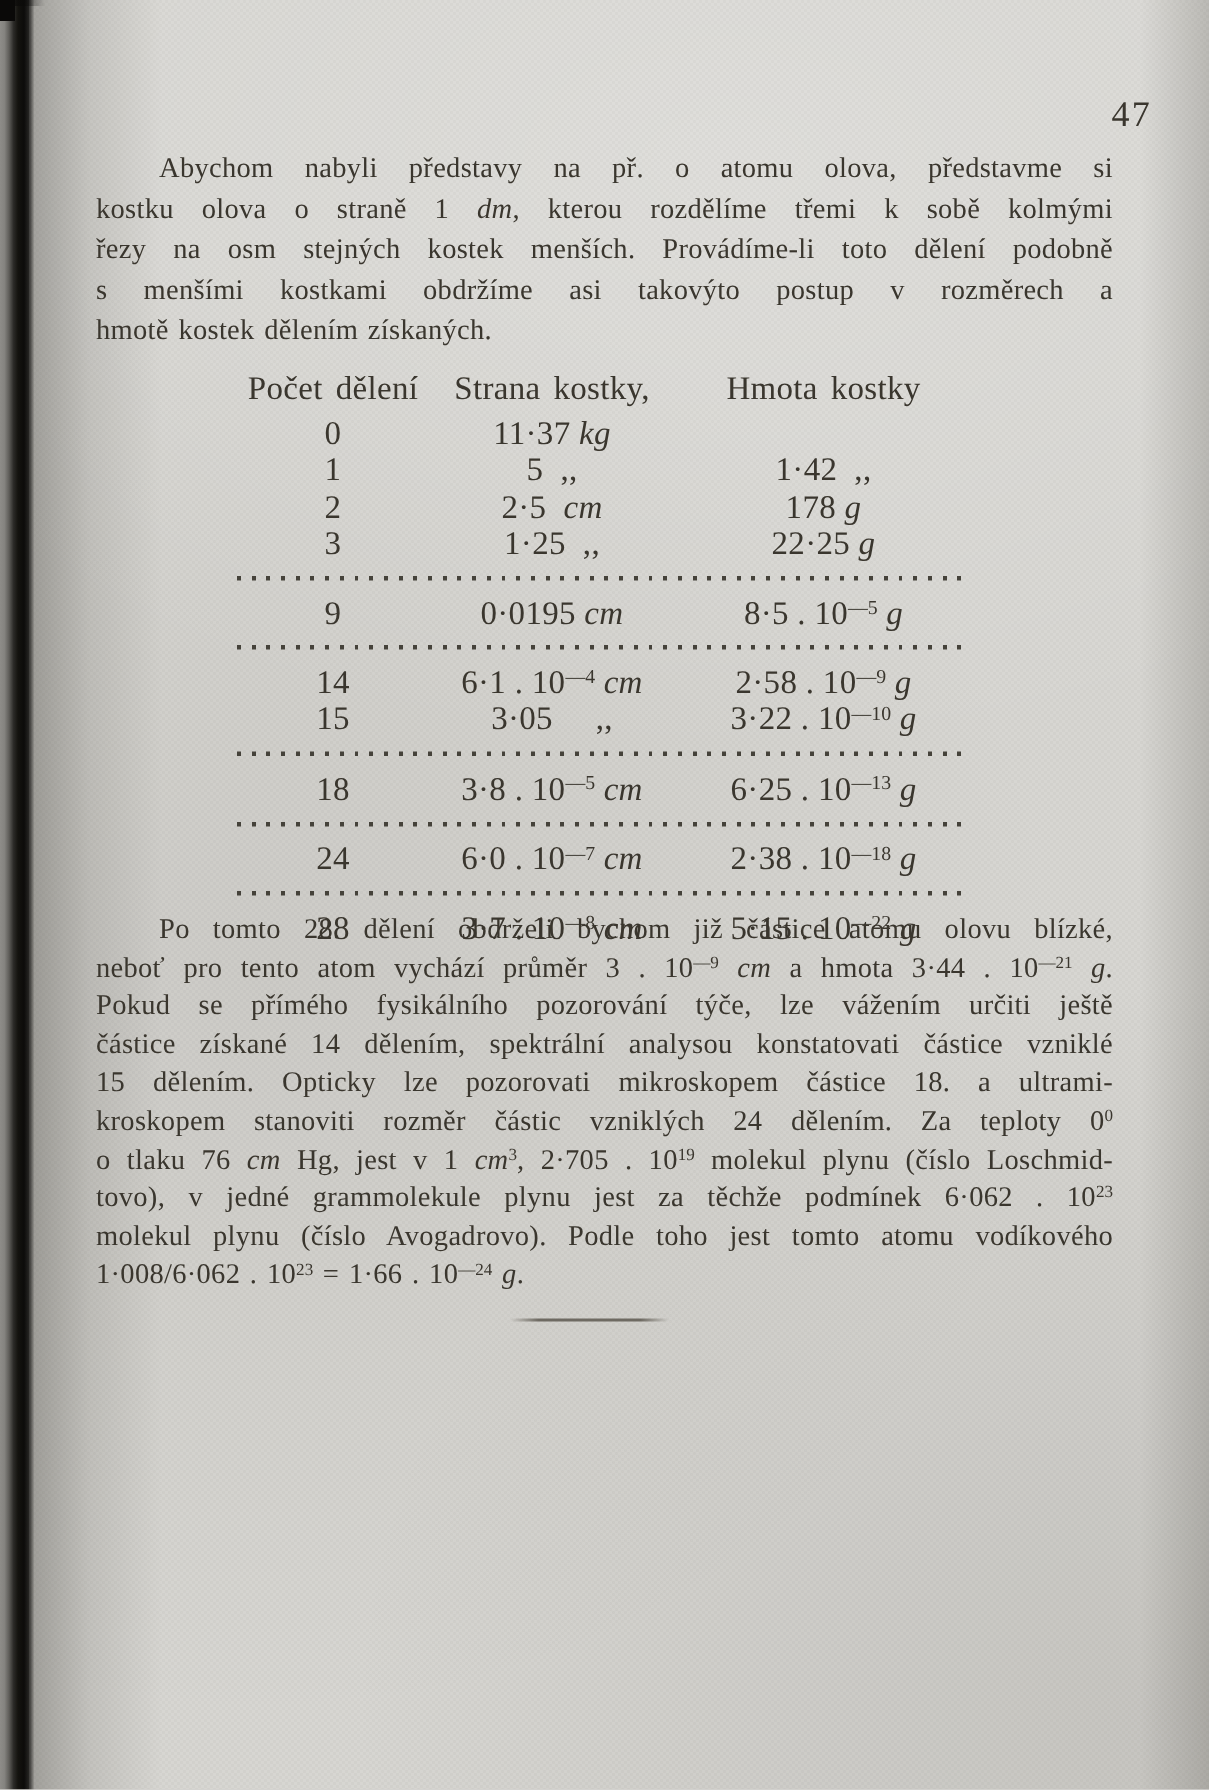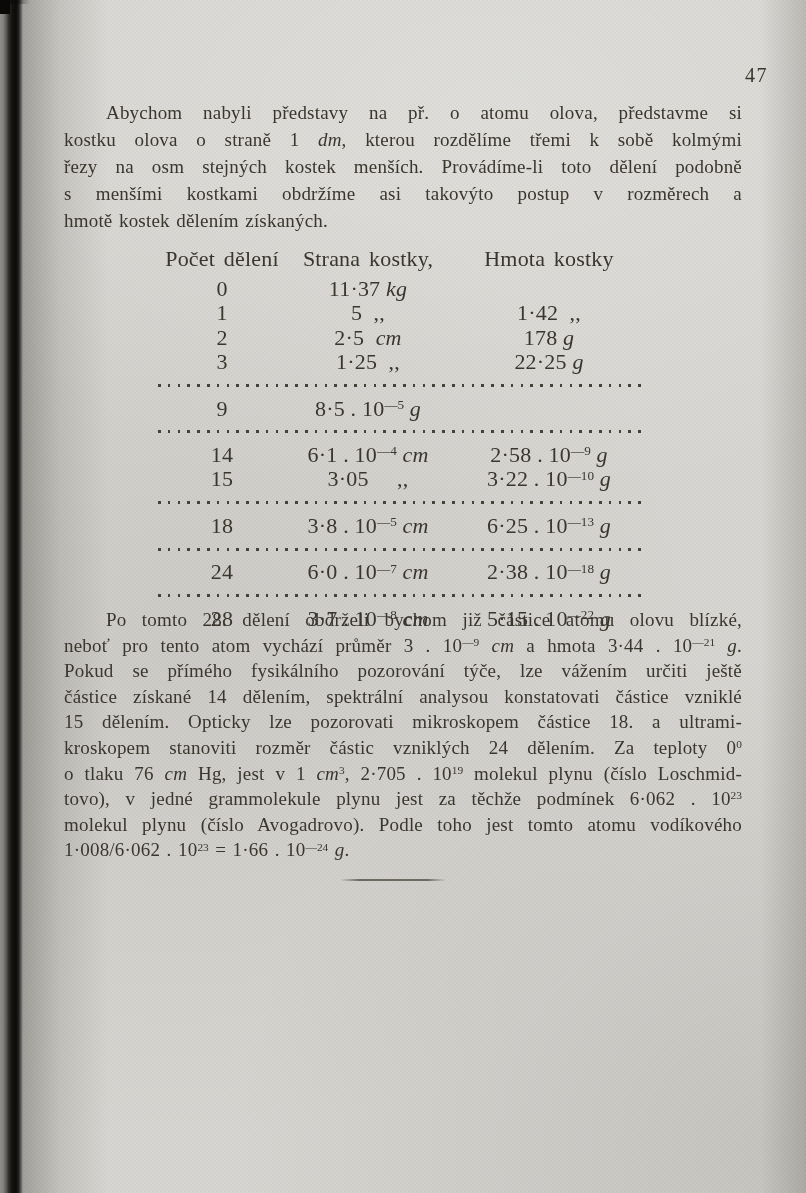--- a/index.html
+++ b/index.html
@@ -31,21 +31,21 @@
       #14130f 12px,#0c0b0a 16px,#232220 19px,rgba(90,88,82,0) 23px);
   }
   .binding-corner{position:absolute;left:0;top:0;width:10px;height:14px;background:#0a0908;}
   .top-edge-notch{position:absolute;left:0;top:0;width:30px;height:4px;
     background:linear-gradient(90deg,#0a0908,rgba(10,9,8,0));}
   .right-edge-shadow{
     position:absolute;right:0;top:0;bottom:0;width:46px;pointer-events:none;
     background:linear-gradient(270deg, rgba(60,57,50,0.20), rgba(60,57,50,0) 100%);
   }
   .page-number{
-    position:absolute;top:64px;right:38px;font-size:20px;letter-spacing:1.5px;
+    position:absolute;top:64px;right:38px;font-size:24px;letter-spacing:1.5px;
   }
   .para{position:absolute;left:64px;width:678px;word-spacing:1.5px;letter-spacing:0.2px;}
   #p1{top:99px;font-size:19px;line-height:27px;}
   #p2{top:607px;font-size:19px;line-height:25.6px;}
   .tline{text-align:justify;text-align-last:justify;}
   .tline.last{text-align-last:left;}
   .tline.indent{padding-left:42px;}
   sup{font-size:60%;line-height:0;position:relative;top:-0.5em;vertical-align:baseline;letter-spacing:0;}
   i{font-style:italic;}
   
@@ -107,20 +107,21 @@
         <div class="trow">
           <div class="td">3</div>
           <div class="td">1·25&nbsp;&nbsp;,,</div>
           <div class="td">22·25 <i>g</i></div>
         </div>
         <div class="sep">
           <div class="sep-dots"></div>
         </div>
         <div class="trow">
           <div class="td">9</div>
+          <div class="td">0·0195 <i>cm</i></div>
           <div class="td">8·5 . 10<sup>—5</sup> <i>g</i></div>
         </div>
         <div class="sep">
           <div class="sep-dots"></div>
         </div>
         <div class="trow">
           <div class="td">14</div>
           <div class="td">6·1 . 10<sup>—4</sup> <i>cm</i></div>
           <div class="td">2·58 . 10<sup>—9</sup> <i>g</i></div>
         </div>

